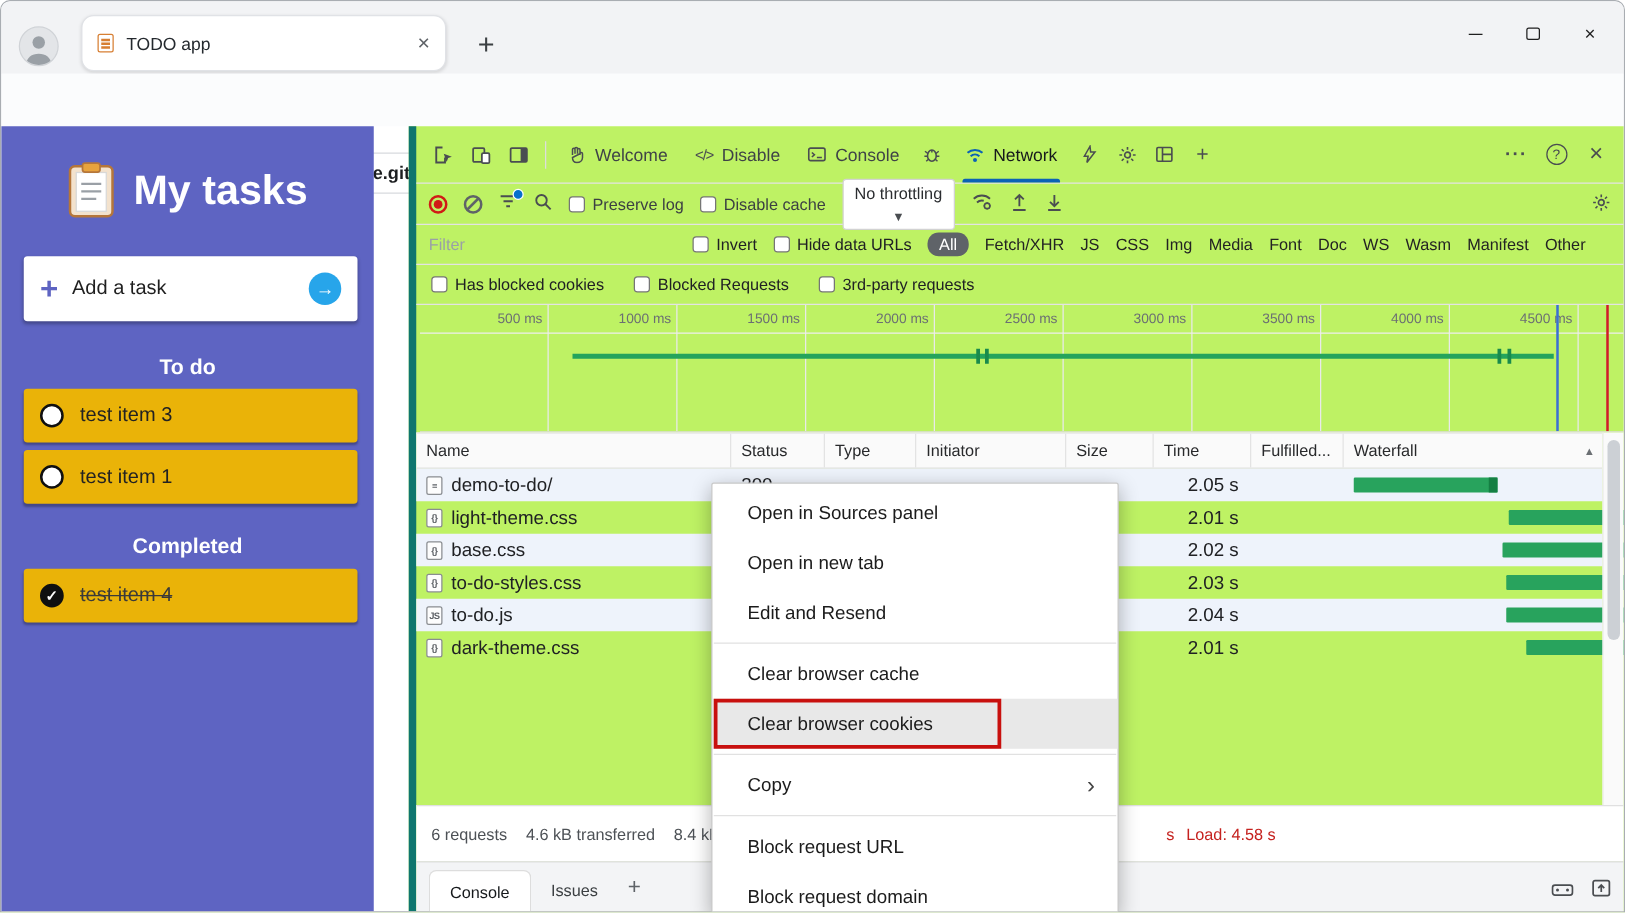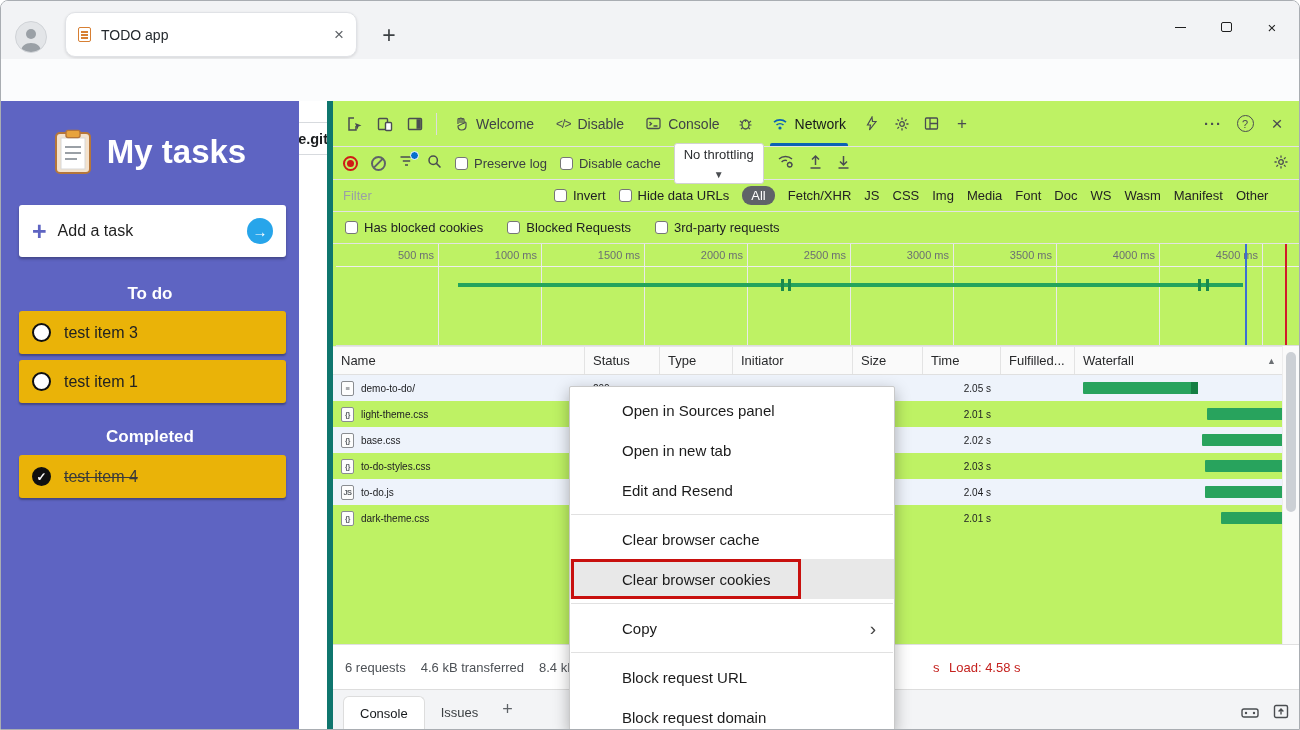--- a/index.html
+++ b/index.html
@@ -120,21 +120,21 @@
   .thead { position:absolute; top:245px; left:0; right:17px; height:29px; background:#fafafa;
            border-top:1px solid #e6e6e6; border-bottom:1px solid #e0e0e0; display:grid;
            grid-template-columns:252px 75px 73px 120px 70px 78px 74px auto;
            font-size:13px; color:#28292b; align-items:center; }
   .th { padding:4px 8px; border-right:1px solid #e3e3e3; height:100%; display:flex; align-items:center;
         white-space:nowrap; overflow:hidden; }
   .th.wf { position:relative; border-right:none; }
   .sort-arrow { position:absolute; right:6px; font-size:9px; color:#6b6f73; }
   .rows { position:absolute; top:274px; left:0; right:17px; }
   .row { height:26px; display:grid; grid-template-columns:252px 75px 73px 120px 70px 78px 74px auto;
-         align-items:center; font-size:10px; color:#202124; }
+         align-items:center; font-size:15px; color:#202124; }
   .row:nth-child(odd) { background:#eef3fb; }
   .cell { padding:0 8px; white-space:nowrap; overflow:hidden; }
   .namecell { display:flex; align-items:center; gap:7px; }
   .fic { width:13px; height:15px; border:1px solid #8a8d91; border-radius:2px; flex:none;
          display:flex; align-items:center; justify-content:center; color:#5f6368; background:#fdfdfd; }
   .fic::after { content:attr(data-glyph); font-size:7.5px; font-weight:700; letter-spacing:-.5px; }
   .timecell { text-align:right; padding-right:10px; }
   .wfcell { position:relative; height:26px; }
   .bar { position:absolute; top:7px; height:12px; background:#28a35d; border-radius:1px; }
   .bar::after { content:""; position:absolute; right:0; top:0; bottom:0; width:7px; background:#157f43; }
@@ -153,21 +153,21 @@
             background:#f3f4f6; display:flex; align-items:flex-end; padding:0 10px; }
   .drawer-tab { height:33px; display:flex; align-items:center; padding:0 16px; font-size:13px; color:#3c4043; }
   .drawer-tab.active { background:#fff; border:1px solid #ddd; border-bottom:none; border-radius:6px 6px 0 0; color:#16191c; }
   .drawer-plus { align-self:center; margin-left:8px; font-size:18px; color:#5f6368; }
   .drawer-right { margin-left:auto; display:flex; align-items:center; gap:14px; padding-bottom:6px; }
 
   
   .context-menu { position:absolute; left:568px; top:385px; width:326px; height:345px; background:#fff;
                   border:1px solid #c9c9c9; border-radius:2px; box-shadow:0 5px 16px rgba(0,0,0,.3);
                   z-index:50; padding:3px 0; overflow:hidden; }
-  .mi { height:40px; display:flex; align-items:center; padding-left:52px; font-size:15px; color:#1b1b1b; position:relative; }
+  .mi { height:40px; display:flex; align-items:center; padding-left:28px; font-size:15px; color:#1b1b1b; position:relative; }
   .mi.hl { background:#e8e8e8; }
   .redbox { position:absolute; left:1px; top:0; width:230px; height:40px; border:3px solid #c8100e; z-index:2; }
   .msep { height:1px; background:#e1e1e1; margin:4px 1px; }
   .copy-arrow { position:absolute; right:18px; font-size:19px; color:#444; line-height:1; }
 </style>
 </head>
 <body>
 
 <div class="window">
 

